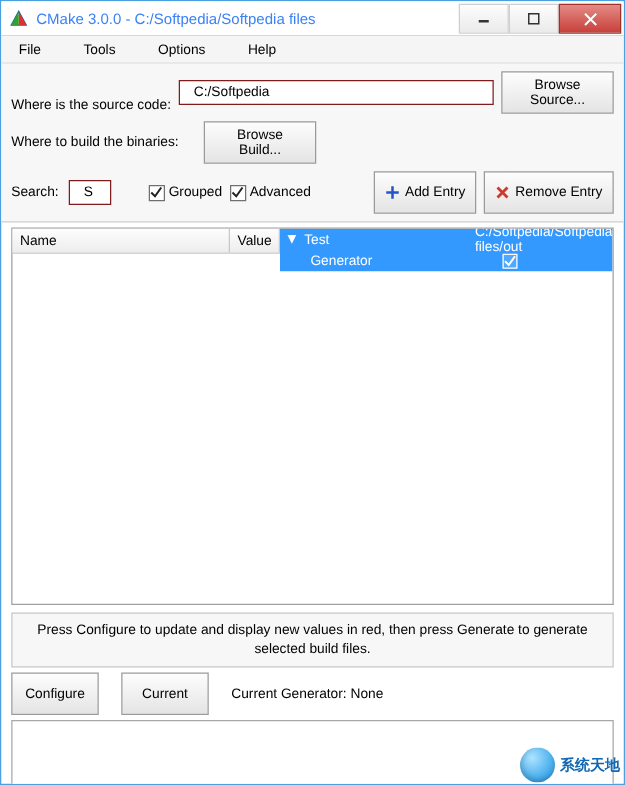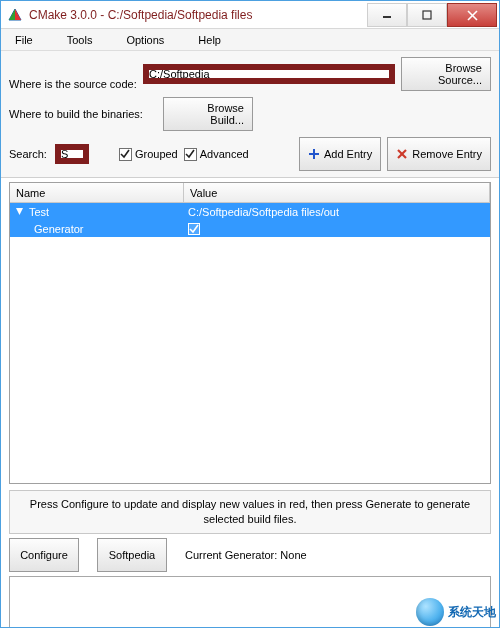--- a/index.html
+++ b/index.html
@@ -21,21 +21,21 @@
     display: flex;
     align-items: center;
     padding-left: 6px;
   }
   .app-icon {
     width: 16px; height: 16px;
     margin-right: 6px;
     display: flex; align-items: center; justify-content: center;
   }
   .app-icon svg { display:block; }
-  .title-text { color: #7f1d1d; font-size: 12px; }
+  .title-text { color: #3b82f6; font-size: 12px; }
   .winbtns { margin-left: auto; display: flex; }
   .winbtn {
     width: 40px; height: 24px;
     display: flex; align-items: center; justify-content: center;
     border: 1px solid #cfcfcf;
     background: linear-gradient(#fdfdfd,#eaeaea);
     margin-top:1px;
   }
   .winbtn.close { background: linear-gradient(#e48a85,#c8403a); border-color:#a03028; color:#fff; width: 50px; margin-right:2px;}
   .winbtn svg { display:block; }
@@ -55,60 +55,60 @@
     padding: 6px 8px 4px 8px;
     border-bottom: 1px solid #d0d0d0;
     background:#f7f7f7;
   }
   .row { display: flex; align-items: center; margin-bottom: 6px; gap:6px; }
   .row:last-child { margin-bottom: 2px; }
   .lbl-src { width: 128px; margin-top: 20px; }
   .lbl-bld { width: 148px; }
   input[type=text] {
     height: 20px;
-    border: 6px solid #7f1d1d;
+    border: 1px solid #7f1d1d;
     background: #fff;
-    padding: 1px 0;
+    padding: 1px 11px;
     font: inherit;
   }
   .src-input { flex:1; }
   .bld-input-wrap { flex:1; position:relative; display:flex; }
   .bld-input { width:100%; }
   .combo-arrow {
     position:absolute; right:1px; top:1px; bottom:1px; width:16px;
     background: linear-gradient(#f6f6f6,#e4e4e4);
     border-left:1px solid #c0c0c0;
     display:flex; align-items:center; justify-content:center;
   }
   .btn {
     height: 22px;
     background: linear-gradient(#fdfdfd,#e4e4e4);
     border: 1px solid #9a9a9a;
     padding: 16px 8px;
     font: inherit;
     cursor: default;
-    display:flex; align-items:center; gap:4px;text-align:right;
+    display:flex; align-items:center; gap:4px;
   }
   .browse-btn { width: 90px; justify-content:center;}
   .search-lbl { margin-right:2px; }
   .search-input { width: 34px; }
   .chk { display:flex; align-items:center; gap:3px; }
   .chkbox {
     width:13px; height:13px; border:1px solid #707070; background:#fff;
     display:flex; align-items:center; justify-content:center;
   }
   .chkbox.checked svg { display:block; }
   .chkbox svg { display:none; }
   .row2-spacer { flex: 0 0 18px; }
   
   .table-area {
     margin: 4px 8px 0 8px;
     border: 1px solid #a0a0a0;
     height: 302px;
-    display:flex; flex-direction:column;
+    display:flex; 
     background:#fff;
   }
   .thead { display:flex; height:20px; background:linear-gradient(#fdfdfd,#ededed); border-bottom:1px solid #c8c8c8; }
   .th { border-right:1px solid #c8c8c8; padding:2px 6px; display:flex; align-items:center; }
   .th.name { width: 174px; }
   .th.value { flex:1; }
   .tbody { flex:1; overflow:hidden; }
   .tr { display:flex; height:17px; align-items:center; }
   .tr.sel { background:#3399ff; color:#fff; }
   .td.name { width:174px; display:flex; align-items:center; }
@@ -283,21 +283,21 @@
   </div>
 </div>
 
 <div class="helper">Press Configure to update and display new values in red, then press Generate to generate selected build files.</div>
 
 <div class="bottom-row">
   <button class="btn">
       <span>Configure</span>
     </button>
   <button class="btn">
-      <span>Softpedia</span>
+      <span>Current</span>
     </button>
   <span class="gen-lbl">Current Generator: None</span>
 </div>
 
 <div class="output"></div>
 
 <div class="watermark">
   <div class="globe"></div>
   <span>系统天地</span>
 </div>

